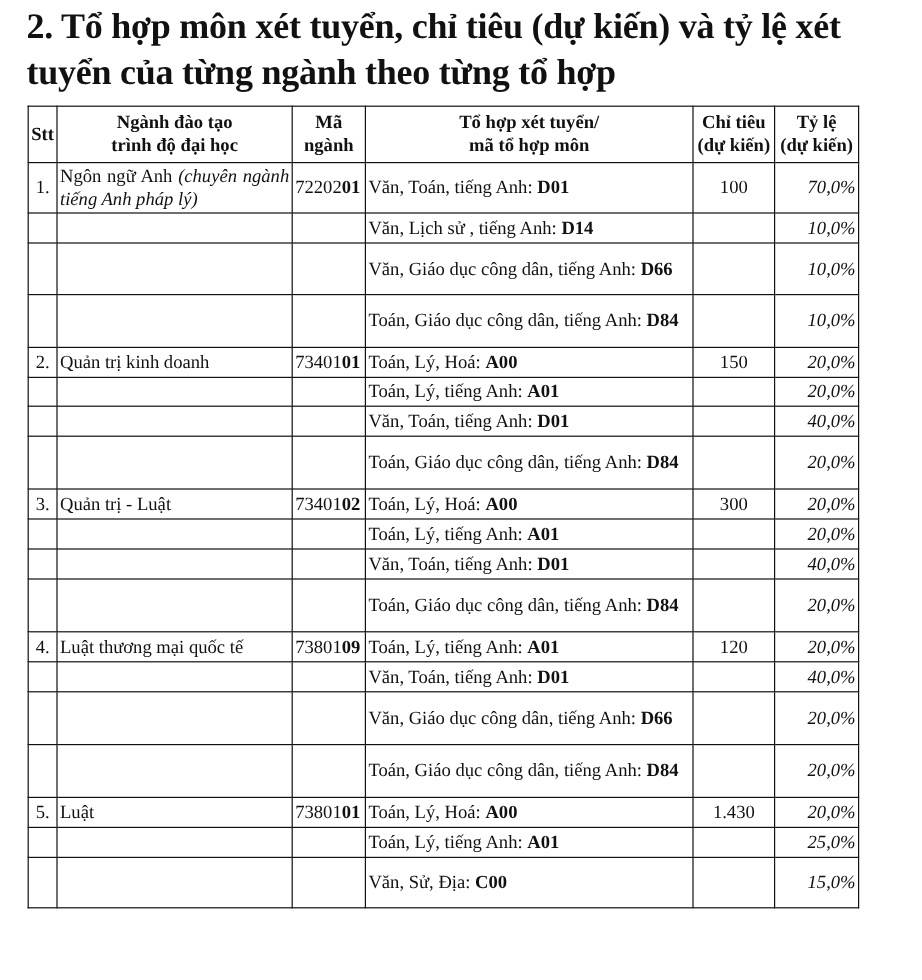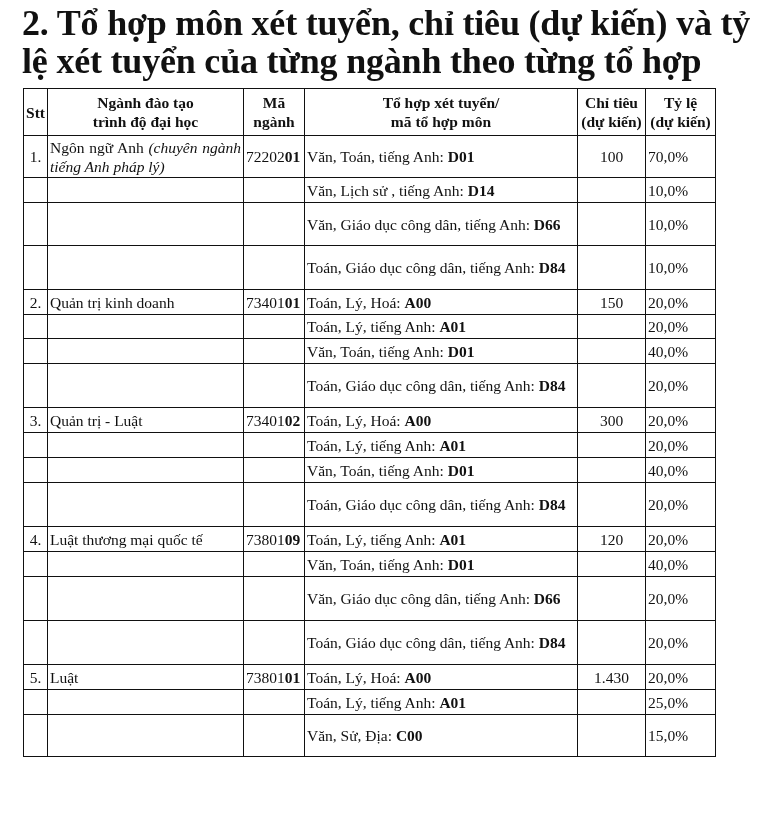--- a/index.html
+++ b/index.html
@@ -1,29 +1,29 @@
 <!DOCTYPE html>
 <html><head>
 <meta charset="utf-8">
 <style>
   html, body { margin: 0; padding: 0; background: #ffffff; }
   body { width: 768px; height: 817px; overflow: hidden; position: relative;
          font-family: "Liberation Serif", "DejaVu Serif", serif; color: #111; }
   .title { position: absolute; left: 22px; top: 4px; width: 740px;
-           font-weight: bold; font-size: 36px; line-height: 38px; letter-spacing: -0.2px; }
+           font-weight: bold; font-size: 30px; line-height: 38px; letter-spacing: -0.2px; }
   table.grid { position: absolute; left: 23px; top: 88px; border-collapse: collapse;
                table-layout: fixed; width: 692px; font-size: 15.5px; }
   table.grid td, table.grid th { border: 1.6px solid #111; padding: 0 2px; vertical-align: middle;
                                  line-height: 19px; }
   table.grid th { font-weight: bold; text-align: center; font-size: 15.5px; }
   .c-stt { text-align: center; }
   .c-code { text-align: left; white-space: nowrap; padding: 0 1px; }
   .c-combo { text-align: justify; }
   .c-num { text-align: center; }
-  .c-rate { text-align: left; }
+  .c-rate { text-align: right; font-style: italic; }
   b { font-weight: bold; }
   i { font-style: italic; }
   .justify { text-align: justify; text-align-last: left; }
 </style>
 </head>
 <body>
 
 <div class="title">2. Tổ hợp môn xét tuyển, chỉ tiêu (dự kiến) và tỷ lệ xét tuyển của từng ngành theo từng tổ hợp</div>
 
 <table class="grid">

